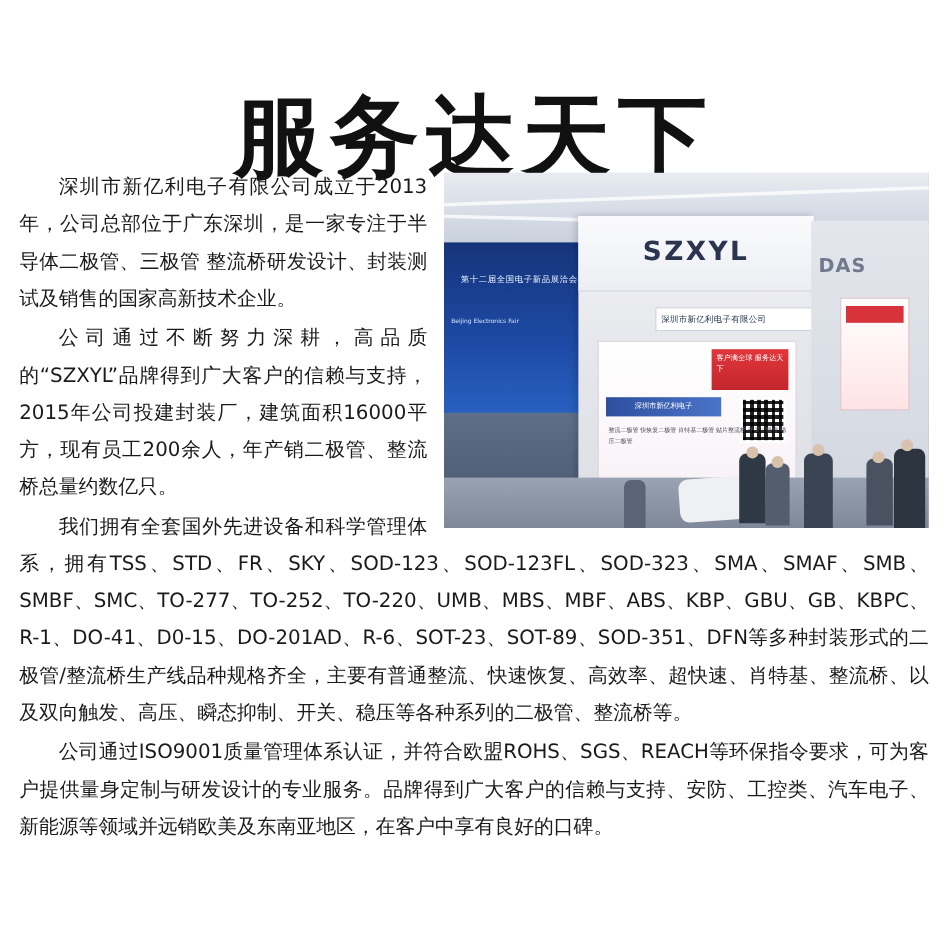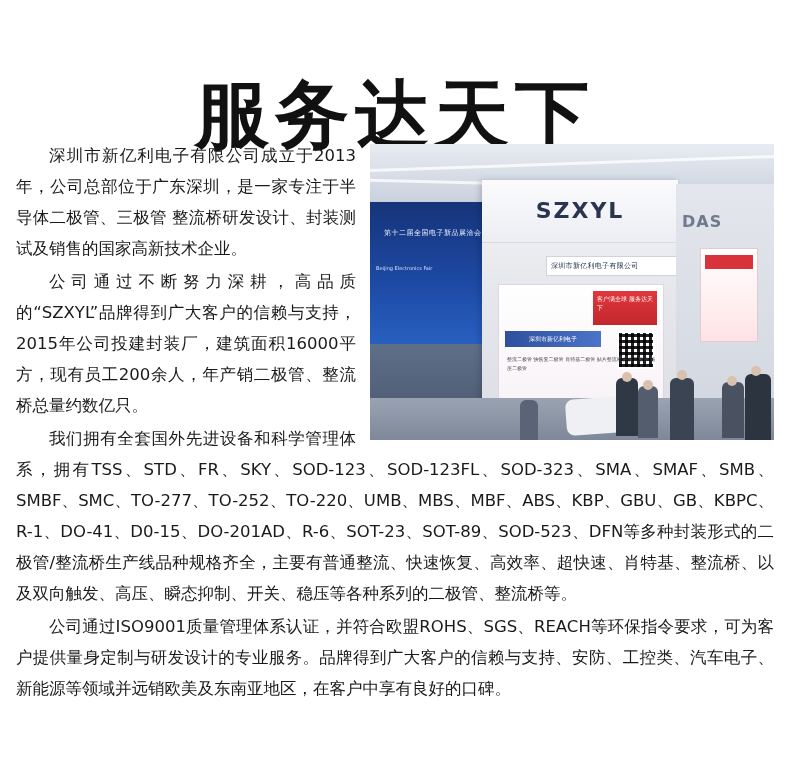--- a/index.html
+++ b/index.html
@@ -247,17 +247,17 @@
       <div class="ph-person p3"></div>
       <div class="ph-head h3"></div>
       <div class="ph-person p4"></div>
       <div class="ph-head h4"></div>
       <div class="ph-person p5"></div>
       <div class="ph-head h5"></div>
     </div>
 
     <p class="para indent">深圳市新亿利电子有限公司成立于2013年，公司总部位于广东深圳，是一家专注于半导体二极管、三极管 整流桥研发设计、封装测试及销售的国家高新技术企业。</p>
     <p class="para indent">公司通过不断努力深耕，高品质的“SZXYL”品牌得到广大客户的信赖与支持，2015年公司投建封装厂，建筑面积16000平方，现有员工200余人，年产销二极管、整流桥总量约数亿只。</p>
-    <p class="para indent">我们拥有全套国外先进设备和科学管理体系，拥有TSS、STD、FR、SKY、SOD-123、SOD-123FL、SOD-323、SMA、SMAF、SMB、SMBF、SMC、TO-277、TO-252、TO-220、UMB、MBS、MBF、ABS、KBP、GBU、GB、KBPC、R-1、DO-41、D0-15、DO-201AD、R-6、SOT-23、SOT-89、SOD-523、DFN等多种封装形式的二极管/整流桥生产线品种规格齐全，主要有普通整流、快速恢复、高效率、超快速、肖特基、整流桥、以及双向触发、高压、瞬态抑制、开关、稳压等各种系列的二极管、整流桥等。</p>
+    <p class="para indent">我们拥有全套国外先进设备和科学管理体系，拥有TSS、STD、FR、SKY、SOD-123、SOD-123FL、SOD-323、SMA、SMAF、SMB、SMBF、SMC、TO-277、TO-252、TO-220、UMB、MBS、MBF、ABS、KBP、GBU、GB、KBPC、R-1、DO-41、D0-15、DO-201AD、R-6、SOT-23、SOT-89、SOD-351、DFN等多种封装形式的二极管/整流桥生产线品种规格齐全，主要有普通整流、快速恢复、高效率、超快速、肖特基、整流桥、以及双向触发、高压、瞬态抑制、开关、稳压等各种系列的二极管、整流桥等。</p>
     <p class="para indent">公司通过ISO9001质量管理体系认证，并符合欧盟ROHS、SGS、REACH等环保指令要求，可为客户提供量身定制与研发设计的专业服务。品牌得到广大客户的信赖与支持、安防、工控类、汽车电子、新能源等领域并远销欧美及东南亚地区，在客户中享有良好的口碑。</p>
 
   </div>
 </div>
 
 </body></html>

